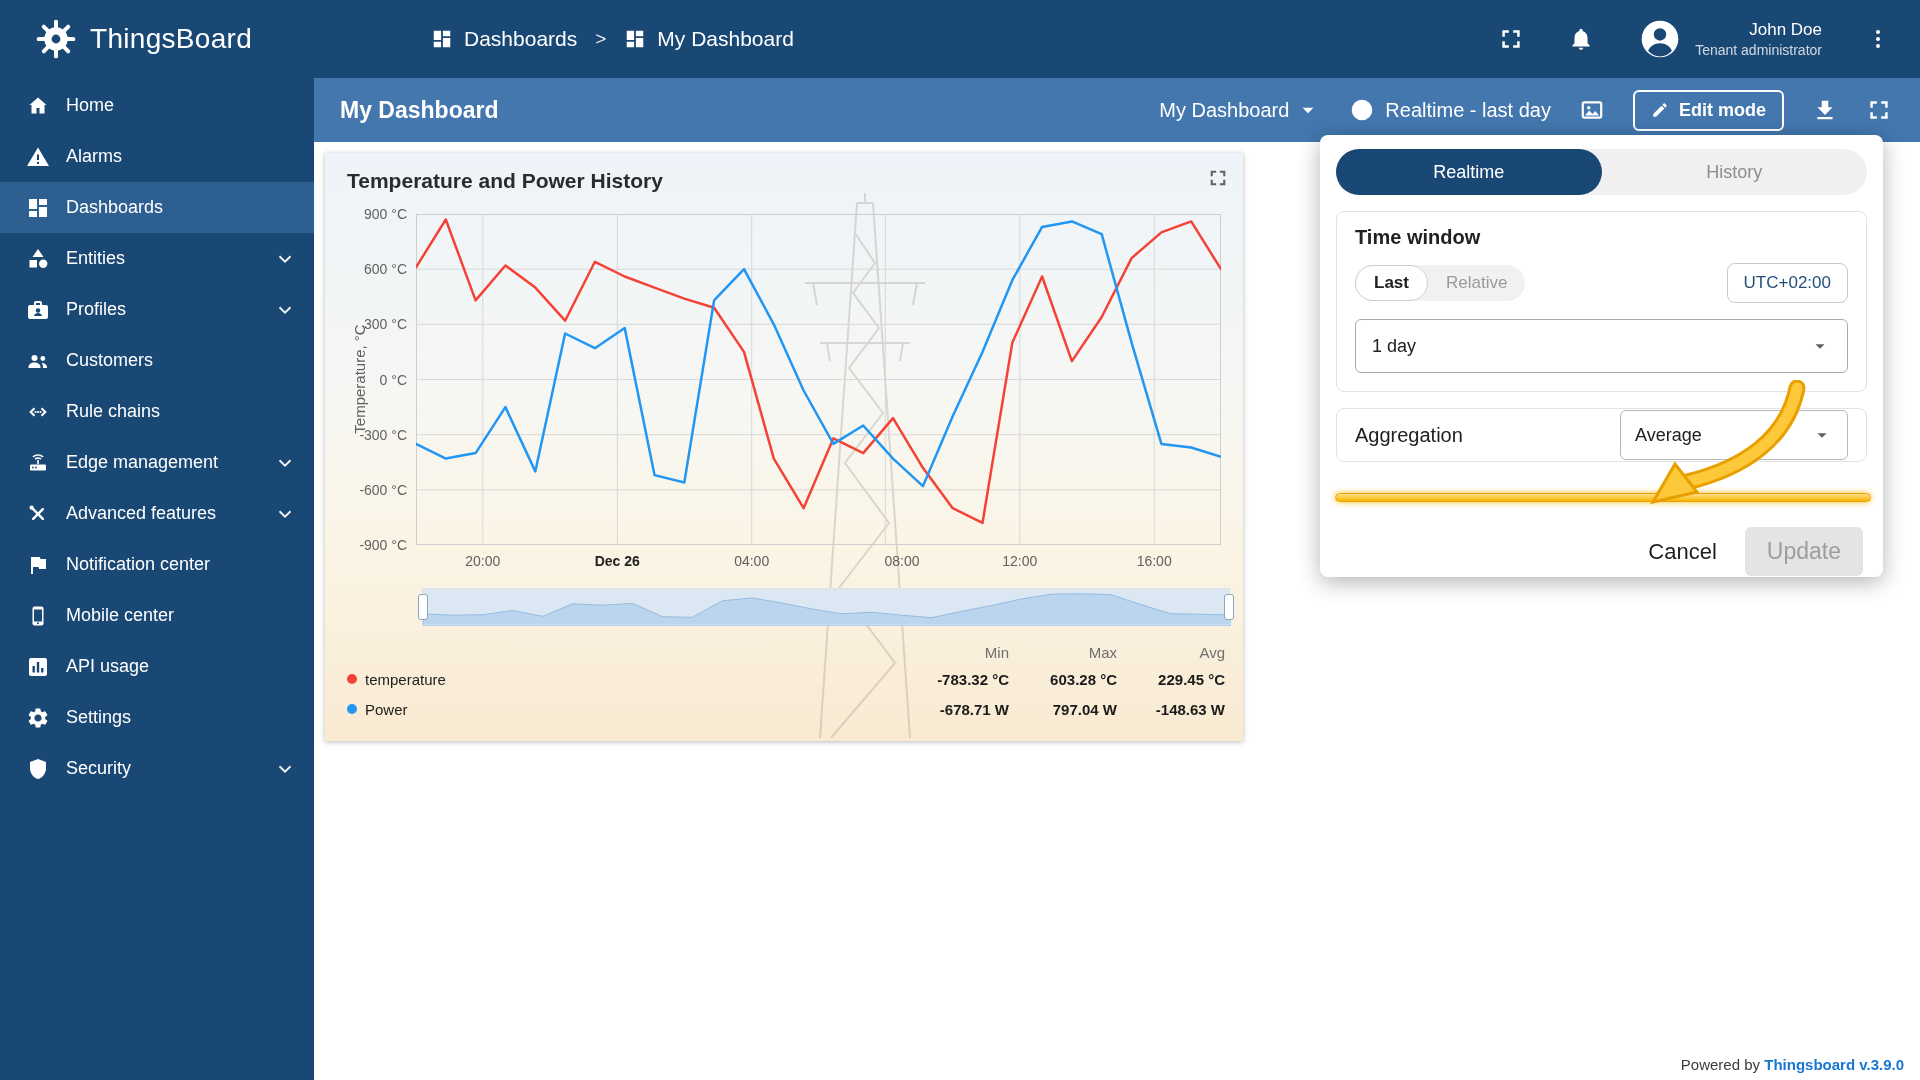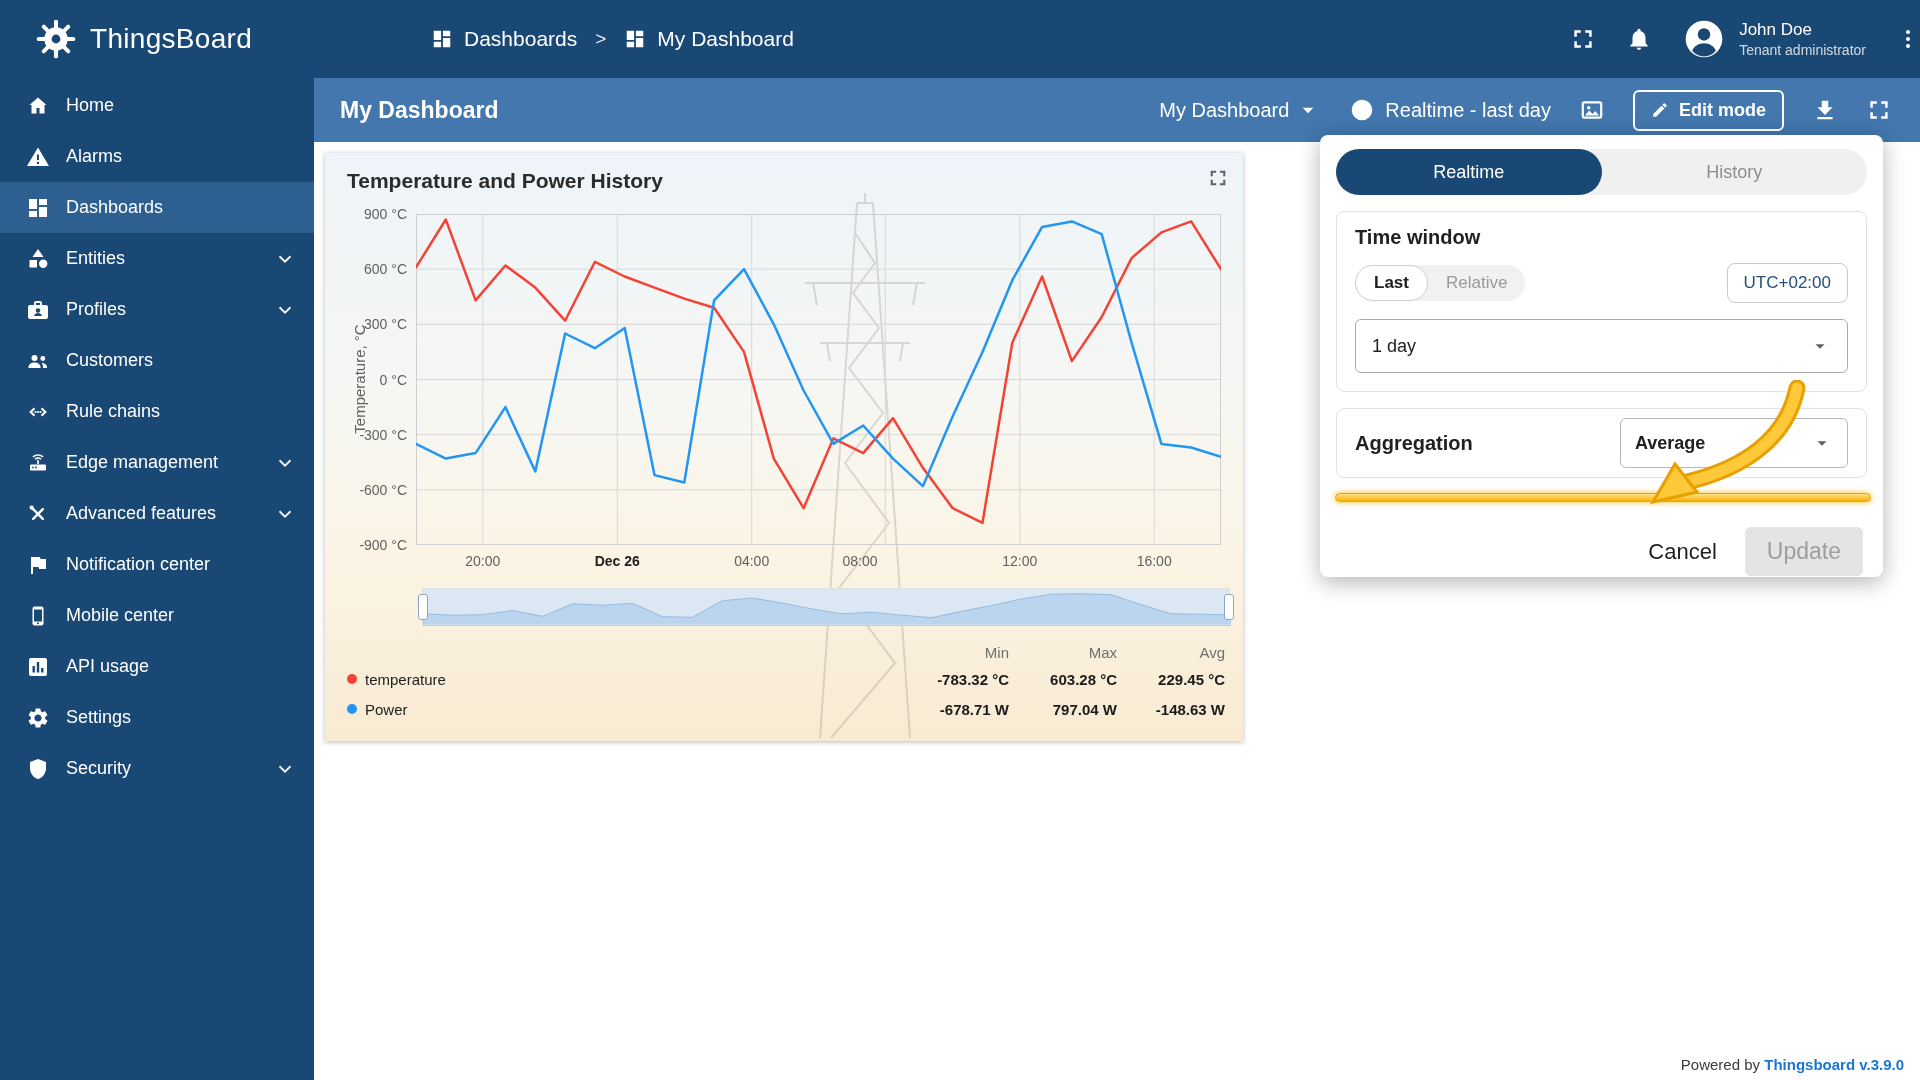--- a/index.html
+++ b/index.html
@@ -7,21 +7,21 @@
 body{position:relative;background:#fff;overflow:hidden;color:#212121;}
 svg{display:block;}
 
 
 .topbar{position:absolute;top:0;left:0;right:0;height:78px;background:#1a4874;display:flex;align-items:center;color:#fff;z-index:10;}
 .brand{display:flex;align-items:center;gap:12px;padding-left:34px;width:314px;flex:none;}
 .brand-name{font-size:28px;font-weight:500;letter-spacing:.3px;}
 .breadcrumb{display:flex;align-items:center;margin-left:117px;font-size:21px;}
 .crumb{display:flex;align-items:center;gap:11px;cursor:pointer;}
 .crumb-sep{margin:0 18px;font-size:19px;opacity:.9;}
-.topbar-right{margin-left:auto;display:flex;align-items:center;gap:30px;}
+.topbar-right{margin-left:auto;display:flex;align-items:center;gap:44px;padding-right:30px;text-align:right;}
 .icon-btn{cursor:pointer;display:flex;align-items:center;justify-content:center;}
 .user-block{display:flex;align-items:center;gap:13px;cursor:pointer;}
 .user-name{font-size:17px;line-height:1.2;}
 .user-role{font-size:14px;opacity:.78;margin-top:2px;}
 
 
 .sidebar{position:absolute;top:78px;left:0;bottom:0;width:314px;background:#1a4874;z-index:9;padding-top:2px;}
 .side-item{display:flex;align-items:center;height:51px;padding:0 18px 0 26px;color:#fff;cursor:pointer;}
 .side-item.selected{background:#2e5f91;}
 .sicon{width:24px;height:24px;flex:none;}
@@ -78,21 +78,21 @@
 .tw-section{border:1px solid #e2e2e2;border-radius:8px;padding:14px 18px 18px;margin-bottom:16px;}
 .tw-title{font-size:20px;font-weight:700;margin-bottom:14px;color:#212121;}
 .tw-row{display:flex;align-items:center;}
 .toggle-group{display:flex;background:#f1f1f1;border-radius:20px;align-items:center;}
 .toggle-opt{padding:7px 18px;font-size:17px;color:#9a9a9a;cursor:pointer;border-radius:18px;}
 .toggle-opt.selected{background:#fff;border:1px solid #cfcfcf;color:#212121;font-weight:600;}
 .tz-btn{margin-left:auto;border:1px solid #c9c9c9;border-radius:8px;padding:9px 16px;font-size:17px;color:#254f79;font-weight:500;cursor:pointer;}
 .interval-select{margin-top:16px;border:1px solid #ababab;border-radius:6px;height:54px;display:flex;align-items:center;padding:0 16px;font-size:18px;cursor:pointer;}
 .select-caret{margin-left:auto;width:22px;height:22px;}
 .select-caret svg{fill:#616161;}
-.agg-section{border:1px solid #e2e2e2;border-radius:8px;padding:10px 18px;display:flex;align-items:center;justify-content:space-between;height:70px;font-weight:bold;}
+.agg-section{border:1px solid #e2e2e2;border-radius:8px;padding:10px 18px;display:flex;align-items:center;justify-content:space-between;height:54px;}
 .agg-label{font-size:20px;color:#212121;}
 .agg-select{width:228px;border:1px solid #b7b7b7;border-radius:6px;height:50px;display:flex;align-items:center;padding:0 14px;font-size:18px;cursor:pointer;}
 .hl-bar{position:absolute;left:15px;width:536px;top:358px;height:9px;border-radius:5px;background:linear-gradient(180deg,#ffe08a,#f7b500);border:1px solid #eba200;box-shadow:0 0 6px rgba(247,181,0,.85);}
 .popup-actions{position:absolute;right:20px;top:392px;display:flex;align-items:center;gap:14px;}
 .cancel-btn{font-size:22px;font-weight:500;color:#212121;padding:10px 14px;cursor:pointer;background:none;border:none;}
 .update-btn{font-size:23px;font-weight:500;color:#9e9e9e;background:#e4e4e4;border:none;border-radius:6px;padding:11px 22px;cursor:pointer;}
 .arrow-annot{position:absolute;left:1645px;top:380px;width:175px;height:135px;z-index:31;pointer-events:none;}
 
 
 .footer{position:absolute;right:16px;bottom:7px;font-size:15px;color:#3c3c3c;}
@@ -428,21 +428,21 @@
         <div class="ylab" style="left: 16px; top: 53px;">900 °C</div>
         <div class="ylab" style="left: 16px; top: 108.167px;">600 °C</div>
         <div class="ylab" style="left: 16px; top: 163.333px;">300 °C</div>
         <div class="ylab" style="left: 16px; top: 218.5px;">0 °C</div>
         <div class="ylab" style="left: 16px; top: 273.667px;">-300 °C</div>
         <div class="ylab" style="left: 16px; top: 328.833px;">-600 °C</div>
         <div class="ylab" style="left: 16px; top: 384px;">-900 °C</div>
         <div class="xlab" style="left: 112.815px; top: 400px;">20:00</div>
         <div class="xlab bold" style="left: 247.25px; top: 400px;">Dec 26</div>
         <div class="xlab" style="left: 381.685px; top: 400px;">04:00</div>
-        <div class="xlab" style="left: 490px; top: 400px;">08:00</div>
+        <div class="xlab" style="left: 532px; top: 400px;">08:00</div>
         <div class="xlab" style="left: 649.75px; top: 400px;">12:00</div>
         <div class="xlab" style="left: 784.185px; top: 400px;">16:00</div>
       </div>
     <div class="navigator">
       <svg id="navSvg" width="808" height="37" viewBox="0 0 808 37">
           <polygon points="0,37 0.0,24.8 29.9,26.2 59.9,25.7 89.8,21.5 119.7,27.3 149.6,14.8 179.6,16.2 209.5,14.3 239.4,27.7 269.3,28.3 299.3,11.8 329.2,9.0 359.1,14.0 389.0,20.0 419.0,24.8 448.9,23.2 478.8,26.2 508.7,28.7 538.7,22.3 568.6,16.5 598.5,10.0 628.4,5.2 658.4,4.7 688.3,5.8 718.2,15.7 748.1,24.8 778.1,25.2 808.0,26.0 808,37" fill="#c9def2" stroke="#9fc2e2" stroke-width="1"></polygon>
         </svg>
       <div class="nav-overlay"></div>
       <div class="nav-handle left"></div>
       <div class="nav-handle right"></div>

